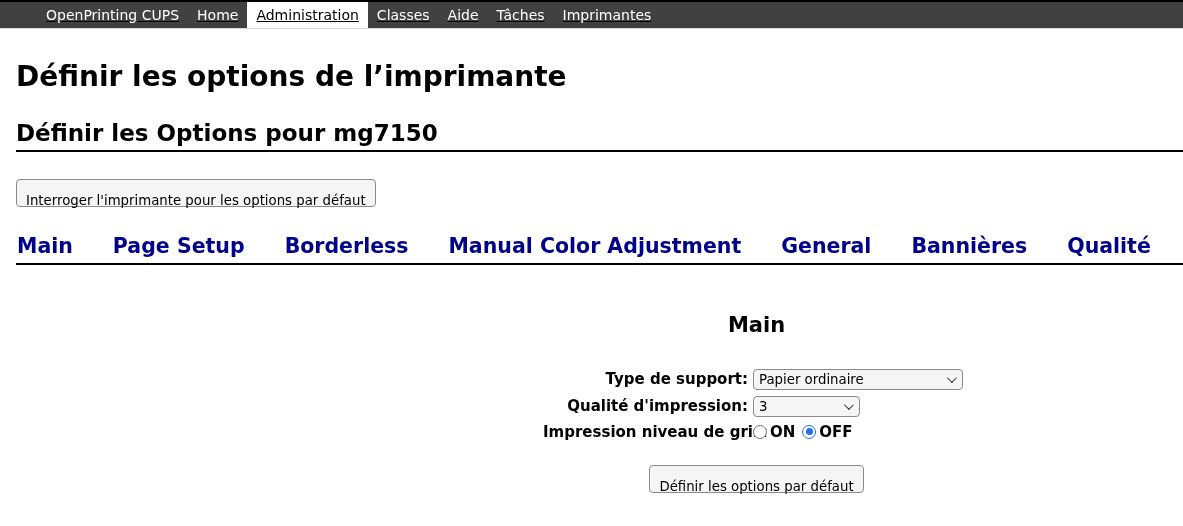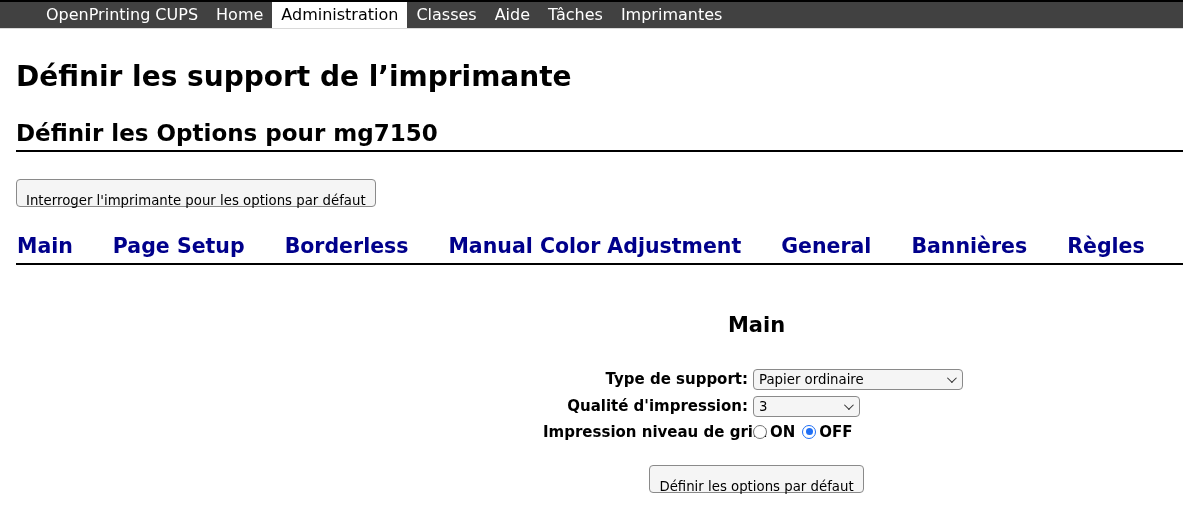--- a/index.html
+++ b/index.html
@@ -12,21 +12,22 @@
 
   
   .topnav {
     background: var(--nav_bg, #414141);
     border-top: 2px solid var(--nav_top_border, #000000);
     border-bottom: 1px solid #d9d9d9;
     height: 29px;
     display: flex;
     align-items: flex-end;
     padding-left: 37px;
-    font-size: 16px;
+    font-size: 14px;
+    text-decoration: underline;
   }
   .topnav a {
     color: var(--nav_text, #ffffff);
     text-decoration: none;
     padding: 0 9px;
     line-height: 26px;
     white-space: nowrap;
     cursor: pointer;
   }
   .topnav a.active {
@@ -157,36 +158,36 @@
   <a>Home</a>
   <a class="active">Administration</a>
   <a>Classes</a>
   <a>Aide</a>
   <a>Tâches</a>
   <a>Imprimantes</a>
 </nav>
 
 <div class="content">
 
-  <h1 class="page-title">Définir les support de l’imprimante</h1>
+  <h1 class="page-title">Définir les options de l’imprimante</h1>
 
   <h2 class="section-title">Définir les Options pour mg7150</h2>
 
   <div class="query-row">
     <button class="std-btn">Interroger l'imprimante pour les options par défaut</button>
   </div>
 
   <div class="tabs">
     <a>Main</a>
     <a>Page Setup</a>
     <a>Borderless</a>
     <a>Manual Color Adjustment</a>
     <a>General</a>
     <a>Bannières</a>
-    <a>Règles</a>
+    <a>Qualité</a>
   </div>
 
   <div class="form-area">
     <h3 class="group-heading">Main</h3>
 
     <div class="form-table">
 
       <div class="field-label">Type de support:</div>
       <div class="select w-lg">
         <span class="select-text">Papier ordinaire</span>

